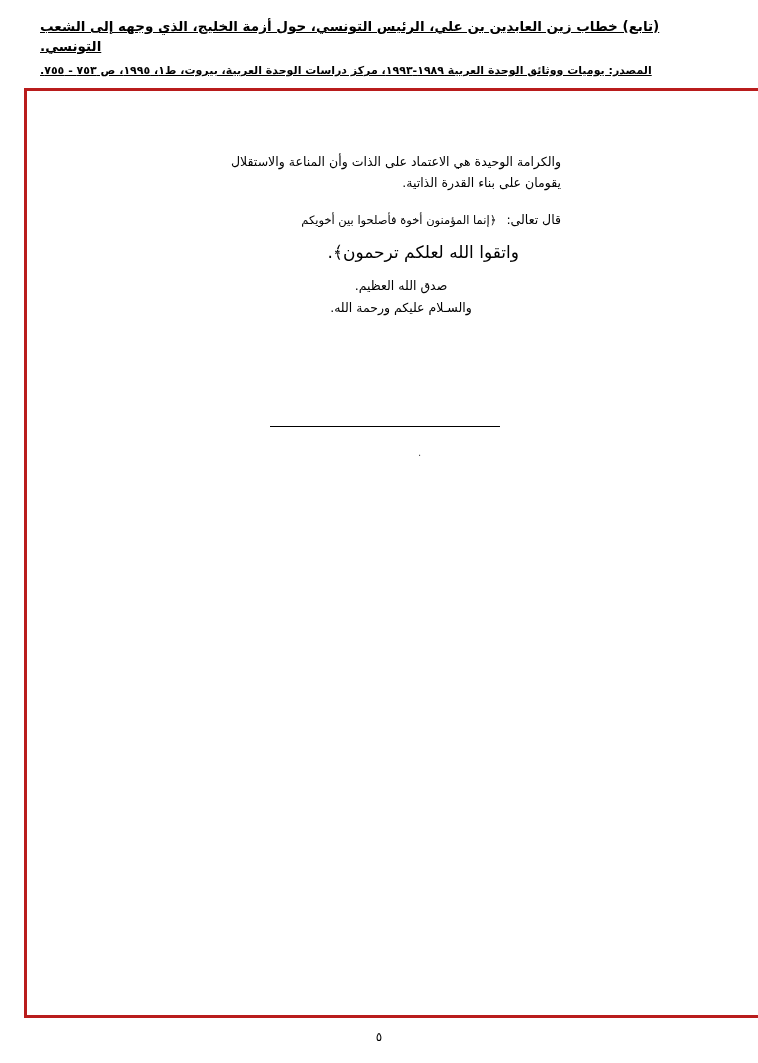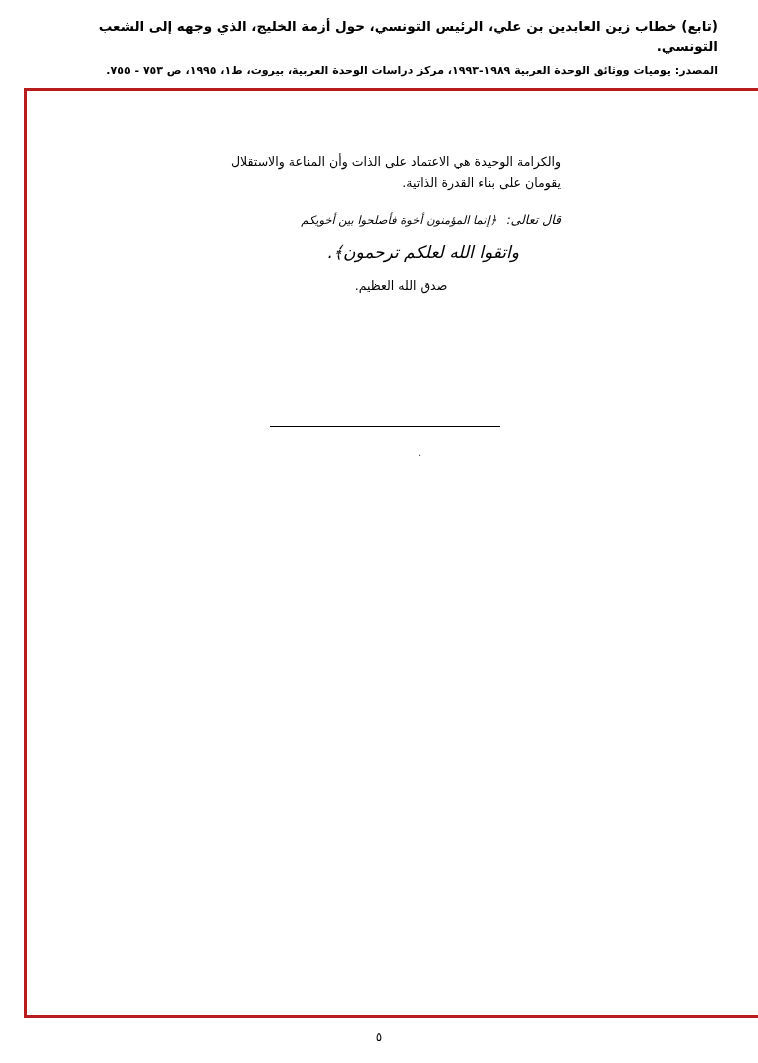--- a/index.html
+++ b/index.html
@@ -22,22 +22,23 @@
     position: relative;
     box-sizing: border-box;
   }
 
   
   .header {
     position: absolute;
     top: 16px;
     left: 0;
     width: 758px;
-    text-align: right;
+    text-align: left;
     direction: rtl;
+    text-decoration: underline;
   }
   .header-title {
     font-family: "DejaVu Sans", "Liberation Sans", sans-serif;
     font-weight: bold;
     font-size: 13.5px;
     line-height: 20px;
     color: #000000;
     padding: 0 40px;
   }
   .header-source {
@@ -77,21 +78,20 @@
   .para {
     line-height: 21px;
     margin: 0 0 14px 0;
     text-align: justify;
     text-justify: inter-word;
   }
 
   .verse-block {
     margin: 0 0 10px 0;
     line-height: 26px;
-    font-style: italic;
   }
   .verse-lead {
     display: inline-block;
     margin-left: 10px;
   }
   .verse-text {
     font-family: "DejaVu Sans", "Liberation Serif", serif;
     font-size: 11.5px;
   }
   .verse-line2 {
@@ -158,20 +158,21 @@
 
       <p class="para">والكرامة الوحيدة هي الاعتماد على الذات وأن المناعة والاستقلال يقومان على بناء القدرة الذاتية.</p>
 
       <div class="verse-block">
         <span class="verse-lead">قال تعالى:</span><span class="verse-text">﴿إنما المؤمنون أخوة فأصلحوا بين أخويكم</span>
         <span class="verse-line2">واتقوا الله لعلكم ترحمون﴾.</span>
       </div>
 
       <div class="closing">
         <span class="closing-line">صدق الله العظيم.</span>
+        <span class="closing-line">والسـلام عليكم ورحمة الله.</span>
       </div>
 
     </div>
 
     <div class="divider"></div>
     <div class="dot">.</div>
 
   </div>
 
   <div class="footer">٥</div>

